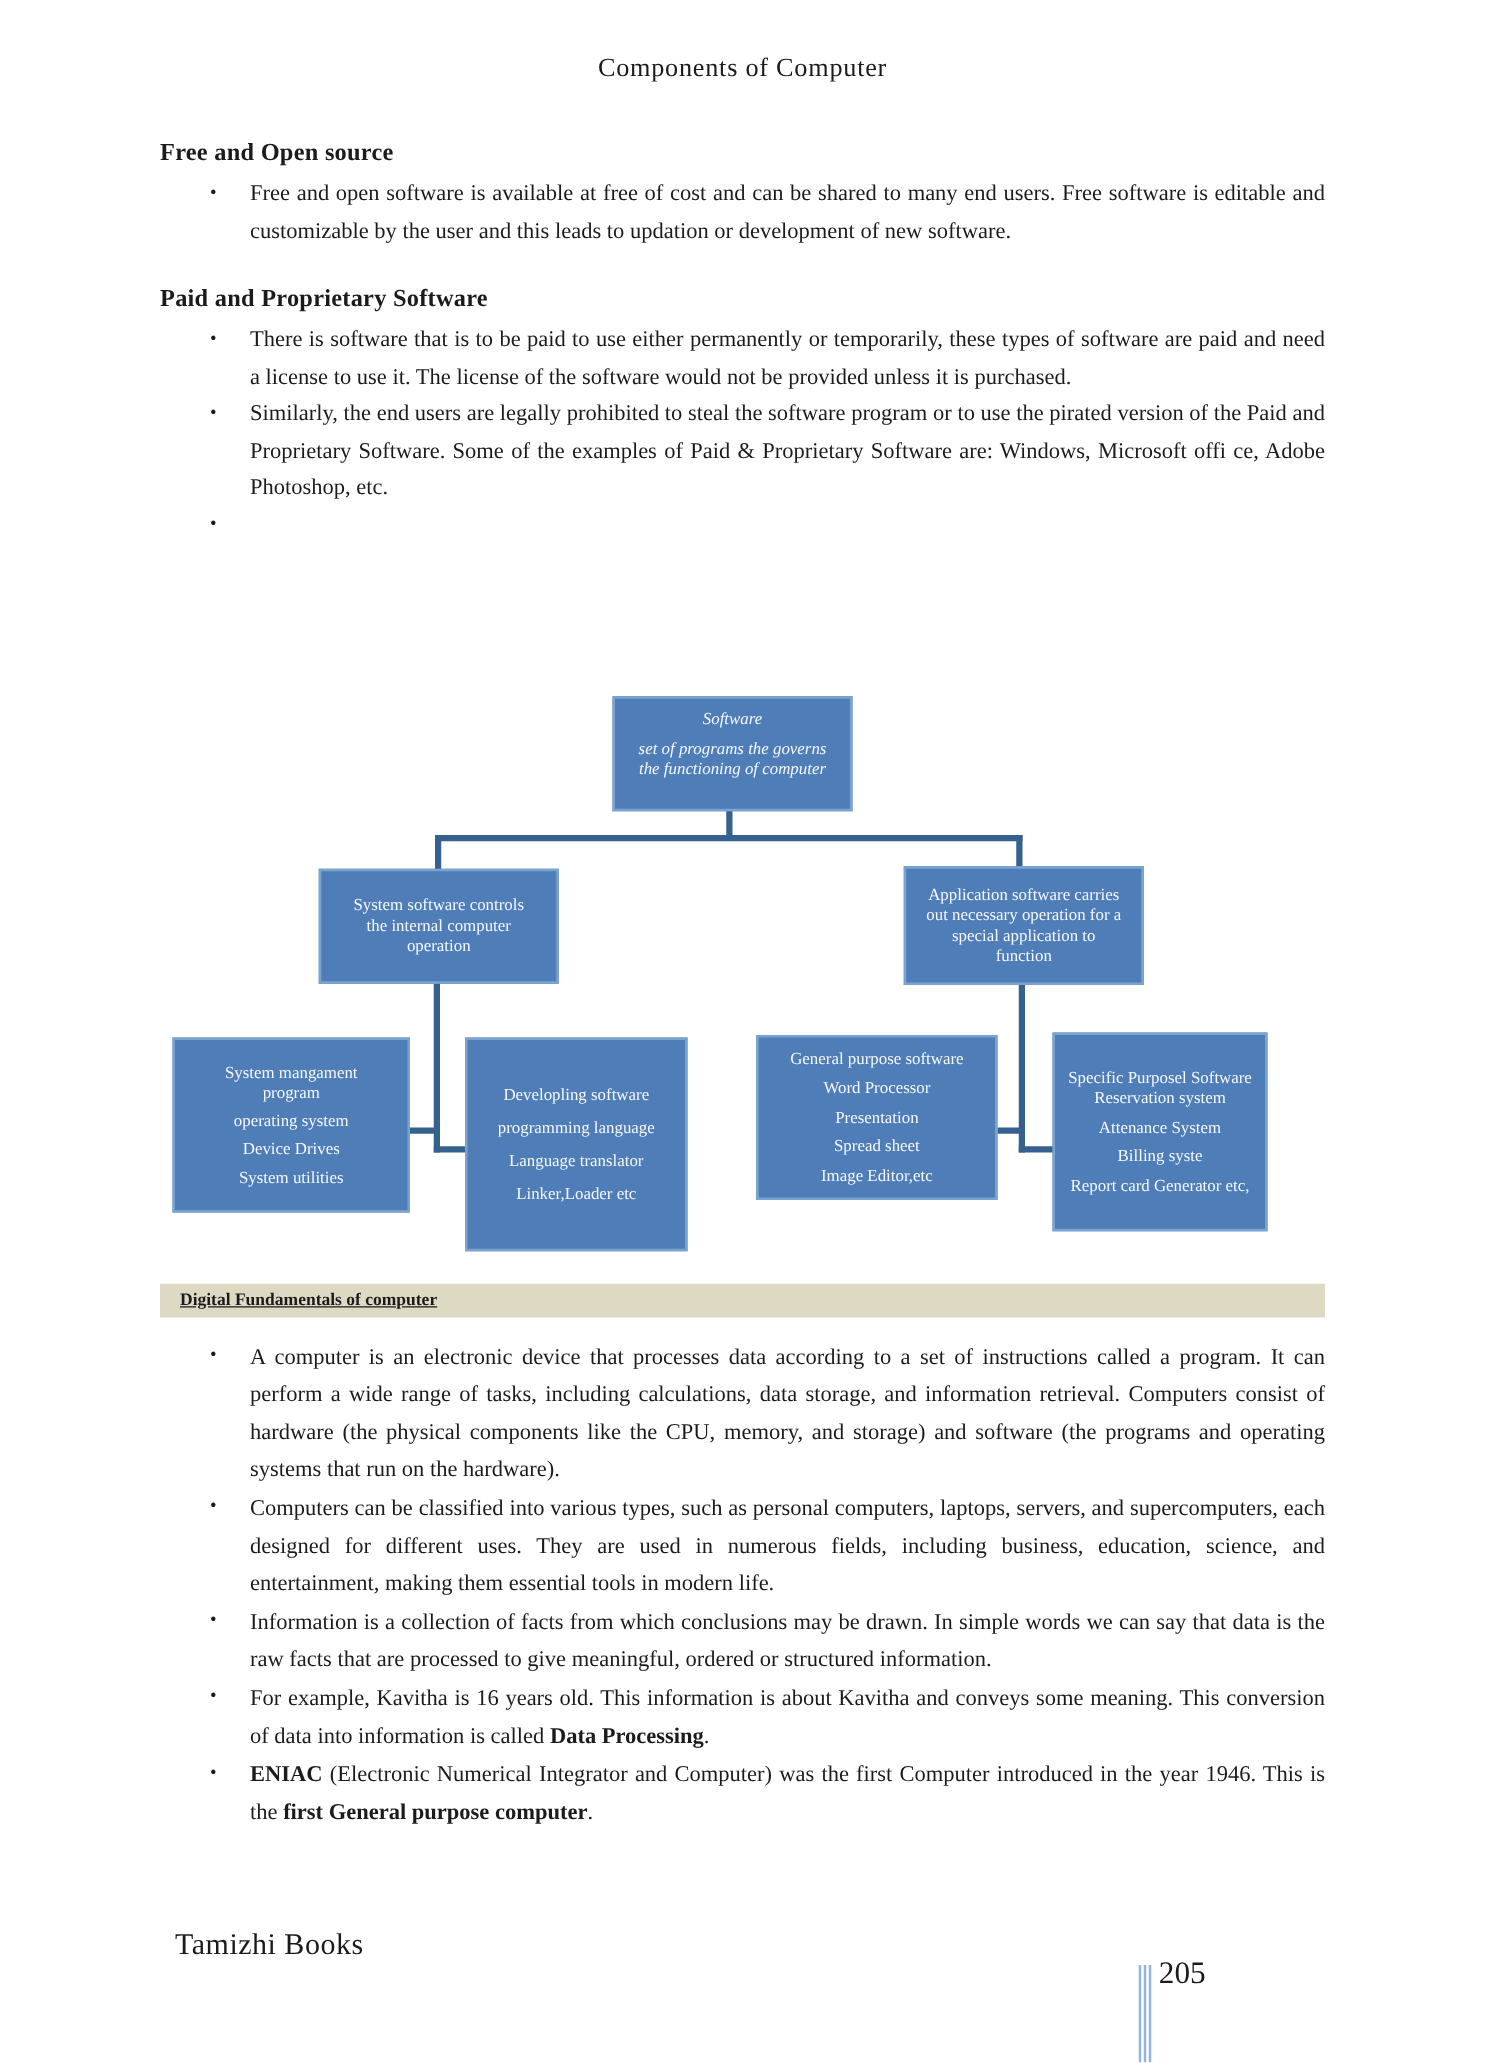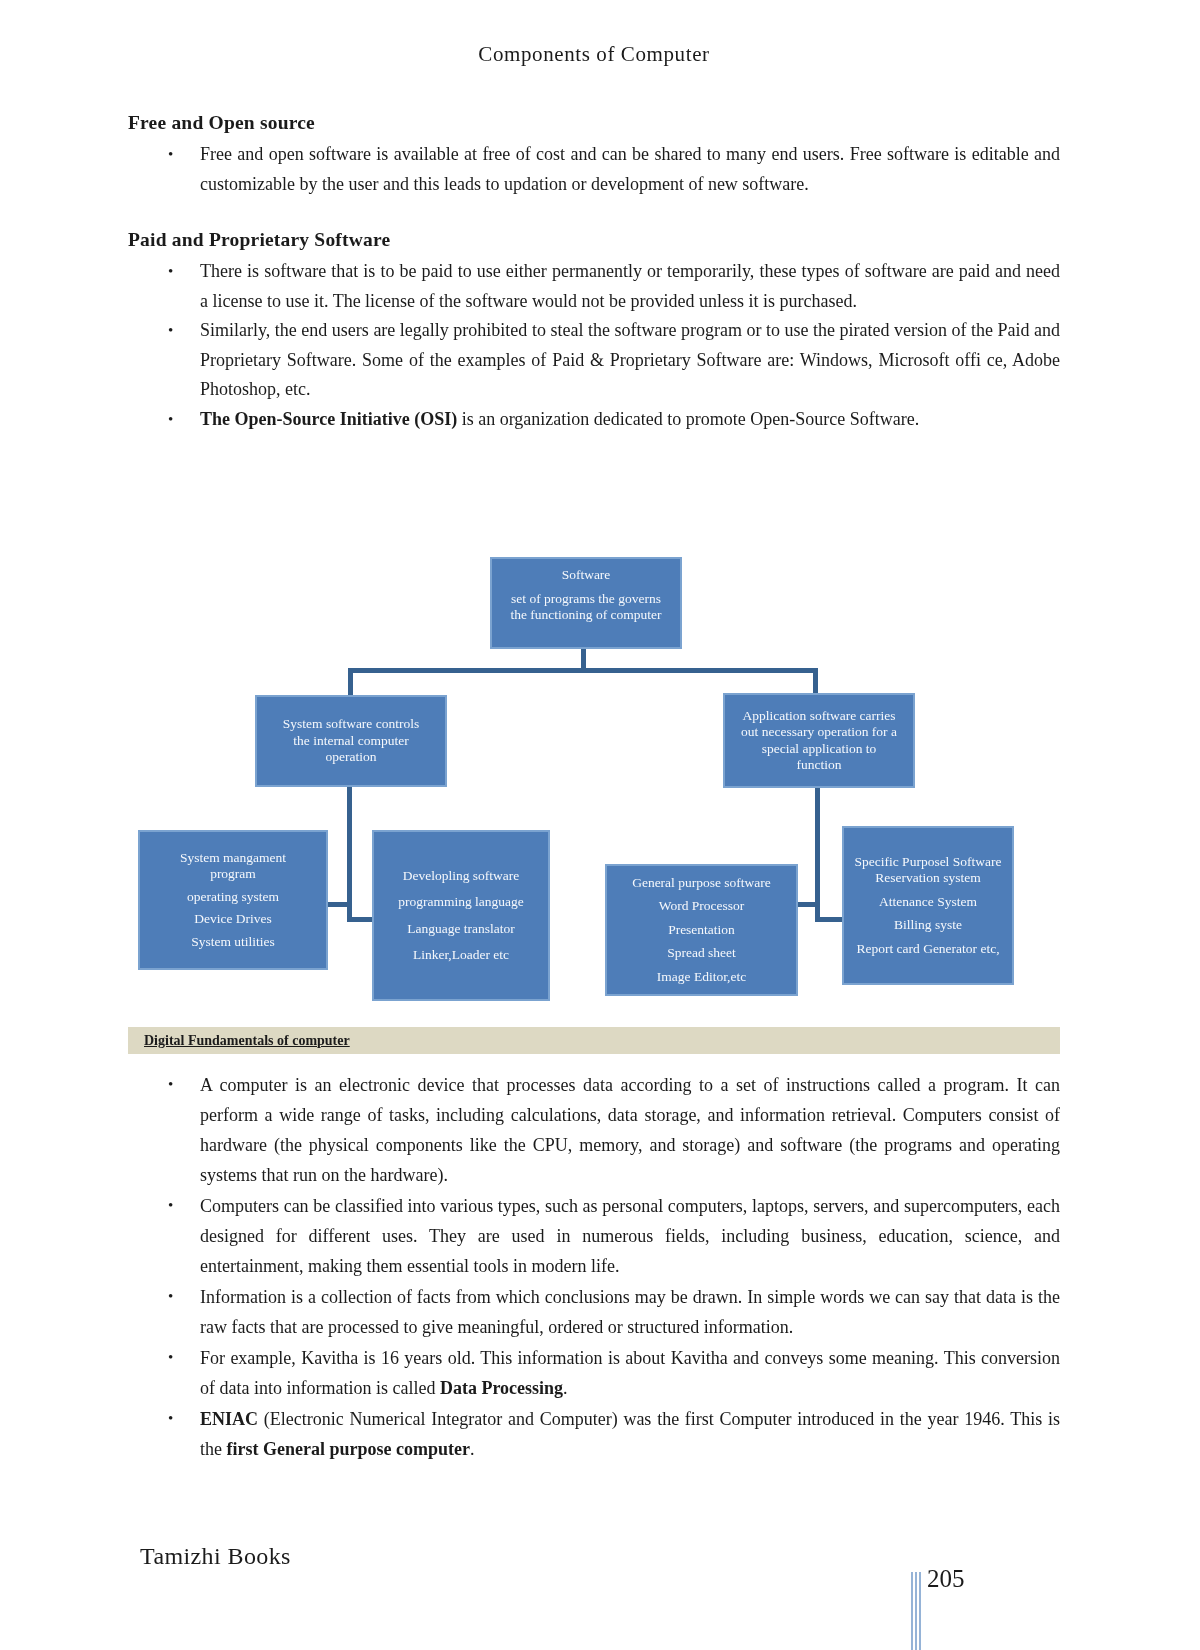--- a/index.html
+++ b/index.html
@@ -38,29 +38,29 @@
   
   #diagram{left:0;top:0;width:1200px;height:1650px;pointer-events:none;}
   .dbox{
     position:absolute;box-sizing:border-box;
     background:#4E7DB8;border:2px solid #7BA3D0;
     color:#F5F8FC;text-align:center;
     font-size:13.5px;line-height:16.5px;
     display:flex;flex-direction:column;justify-content:center;align-items:center;
   }
   .dbox .bline{width:100%;}
-  #box-root{left:490px;top:557px;width:192px;height:92px;justify-content:flex-start;padding:8px 14px 0 14px;}
+  #box-root{left:490px;top:557px;width:192px;height:92px;justify-content:flex-start;padding:8px 14px 0 14px;font-style:italic;}
   #box-root .root-title{margin-bottom:7px;}
   #box-system{left:255px;top:695px;width:192px;height:92px;padding:0 16px;}
   #box-application{left:723px;top:693px;width:192px;height:95px;padding:0 14px;justify-content:center;}
   #box-sysmgmt{left:138px;top:830px;width:190px;height:140px;padding:6px 22px;}
   #box-sysmgmt .bline{margin:3px 0;}
   #box-develop{left:372px;top:830px;width:178px;height:171px;padding:8px 10px;}
   #box-develop .bline{margin:5px 0;}
-  #box-general{left:605px;top:864px;width:193px;height:132px;padding:4px 6px;}
+  #box-general{left:605px;top:828px;width:193px;height:132px;padding:4px 6px;}
   #box-general .bline{margin:3.5px 0;}
   #box-specific{left:842px;top:826px;width:172px;height:159px;padding:4px 10px;}
   #box-specific .bline{margin:3.5px 0;}
   .conn{position:absolute;background:#36618F;}
   #c-root-v{left:581px;top:648px;width:5px;height:24px;}
   #c-h{left:348px;top:668px;width:470px;height:5px;}
   #c-left-v{left:348px;top:668px;width:5px;height:29px;}
   #c-right-v{left:813px;top:668px;width:5px;height:27px;}
   #c-sys-v{left:347px;top:786px;width:5px;height:136px;}
   #c-sys-stub{left:327px;top:902px;width:21px;height:5px;}
@@ -102,21 +102,20 @@
     <div class="li">
       <span class="dot"></span>
       <span>There is software that is to be paid to use either permanently or temporarily, these types of software are paid and need a license to use it. The license of the software would not be provided unless it is purchased.</span>
     </div>
     <div class="li">
       <span class="dot"></span>
       <span>Similarly, the end users are legally prohibited to steal the software program or to use the pirated version of the Paid and Proprietary Software. Some of the examples of Paid &amp; Proprietary Software are: Windows, Microsoft offi ce, Adobe Photoshop, etc.</span>
     </div>
     <div class="li">
       <span class="dot"></span>
-      <span><b>The Open-Source Initiative (OSI)</b><span> is an organization dedicated to promote Open-Source Software.</span></span>
     </div>
   </div>
 
   <div id="diagram" class="abs">
     <div class="conn" id="c-root-v"></div>
     <div class="conn" id="c-h"></div>
     <div class="conn" id="c-left-v"></div>
     <div class="conn" id="c-right-v"></div>
     <div class="conn" id="c-sys-v"></div>
     <div class="conn" id="c-sys-stub"></div>

